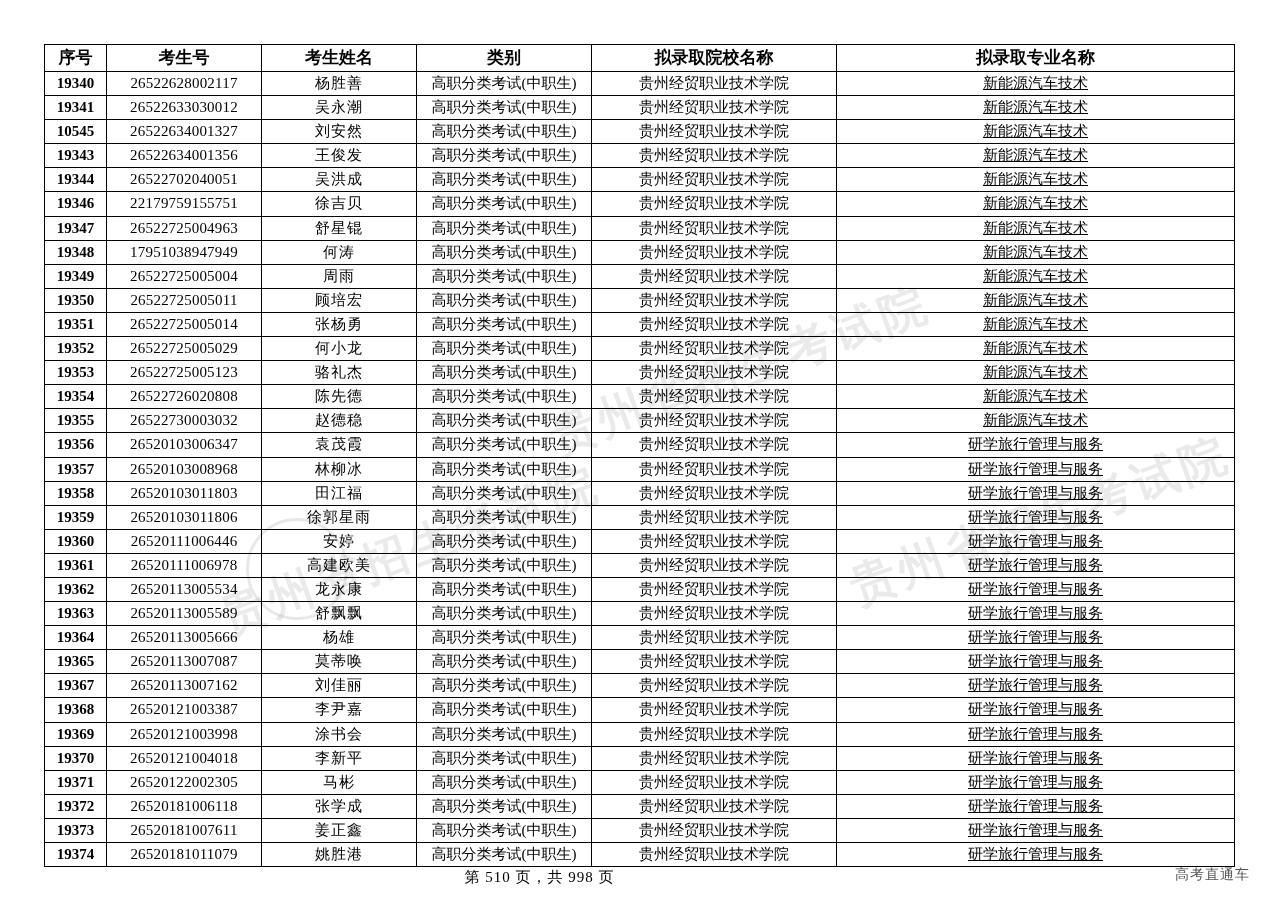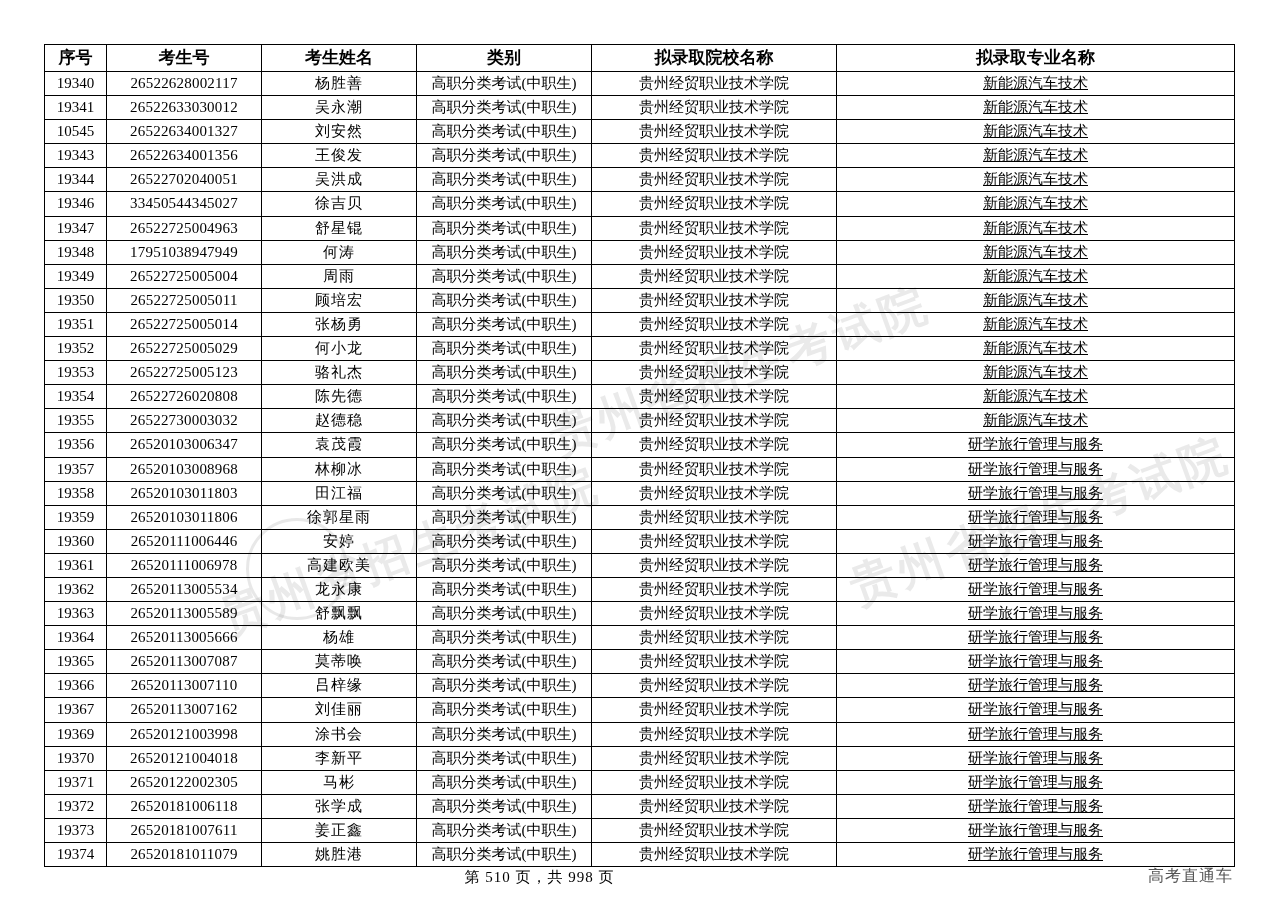--- a/index.html
+++ b/index.html
@@ -76,42 +76,42 @@
     height: 26px;
     line-height: 26px;
   }
   col.c-seq   { width: 62px; }
   col.c-num   { width: 155px; }
   col.c-name  { width: 155px; }
   col.c-cat   { width: 175px; }
   col.c-school{ width: 245px; }
   col.c-major { width: 398px; }
 
-  td.seq  { font-size: 15px; }
+  td.seq  { font-size: 15px; font-weight: bold; }
   td.num  { font-size: 15px; letter-spacing: 0.2px; }
   td.name { font-size: 16px; letter-spacing: 1px; }
   td.cat  { font-size: 14px; }
   td.school { font-size: 15px; }
   td.major  { font-size: 15px; text-decoration: underline; }
 
   
   .page-footer {
     position: absolute;
     left: 0;
     top: 868px;
     width: 1079px;
     text-align: center;
     font-size: 15px;
     letter-spacing: 1px;
   }
   .brand {
     position: absolute;
-    right: 47px;
+    right: 30px;
     top: 866px;
-    font-size: 16px;
+    font-size: 14px;
     color: #555555;
     letter-spacing: 1px;
     font-family: "Liberation Sans", sans-serif;
   }
 </style>
 </head>
 <body>
 
 <div class="page">
 
@@ -175,21 +175,21 @@
         <tr>
           <td class="seq">19344</td>
           <td class="num">26522702040051</td>
           <td class="name">吴洪成</td>
           <td class="cat">高职分类考试(中职生)</td>
           <td class="school">贵州经贸职业技术学院</td>
           <td class="major">新能源汽车技术</td>
         </tr>
         <tr>
           <td class="seq">19346</td>
-          <td class="num">33450544345027</td>
+          <td class="num">22179759155751</td>
           <td class="name">徐吉贝</td>
           <td class="cat">高职分类考试(中职生)</td>
           <td class="school">贵州经贸职业技术学院</td>
           <td class="major">新能源汽车技术</td>
         </tr>
         <tr>
           <td class="seq">19347</td>
           <td class="num">26522725004963</td>
           <td class="name">舒星锟</td>
           <td class="cat">高职分类考试(中职生)</td>
@@ -334,36 +334,36 @@
         </tr>
         <tr>
           <td class="seq">19365</td>
           <td class="num">26520113007087</td>
           <td class="name">莫蒂唤</td>
           <td class="cat">高职分类考试(中职生)</td>
           <td class="school">贵州经贸职业技术学院</td>
           <td class="major">研学旅行管理与服务</td>
         </tr>
         <tr>
-          <td class="seq">19366</td>
-          <td class="num">26520113007110</td>
-          <td class="name">吕梓缘</td>
-          <td class="cat">高职分类考试(中职生)</td>
-          <td class="school">贵州经贸职业技术学院</td>
-          <td class="major">研学旅行管理与服务</td>
-        </tr>
-        <tr>
           <td class="seq">19367</td>
           <td class="num">26520113007162</td>
           <td class="name">刘佳丽</td>
           <td class="cat">高职分类考试(中职生)</td>
           <td class="school">贵州经贸职业技术学院</td>
           <td class="major">研学旅行管理与服务</td>
         </tr>
         <tr>
+          <td class="seq">19368</td>
+          <td class="num">26520121003387</td>
+          <td class="name">李尹嘉</td>
+          <td class="cat">高职分类考试(中职生)</td>
+          <td class="school">贵州经贸职业技术学院</td>
+          <td class="major">研学旅行管理与服务</td>
+        </tr>
+        <tr>
           <td class="seq">19369</td>
           <td class="num">26520121003998</td>
           <td class="name">涂书会</td>
           <td class="cat">高职分类考试(中职生)</td>
           <td class="school">贵州经贸职业技术学院</td>
           <td class="major">研学旅行管理与服务</td>
         </tr>
         <tr>
           <td class="seq">19370</td>
           <td class="num">26520121004018</td>

